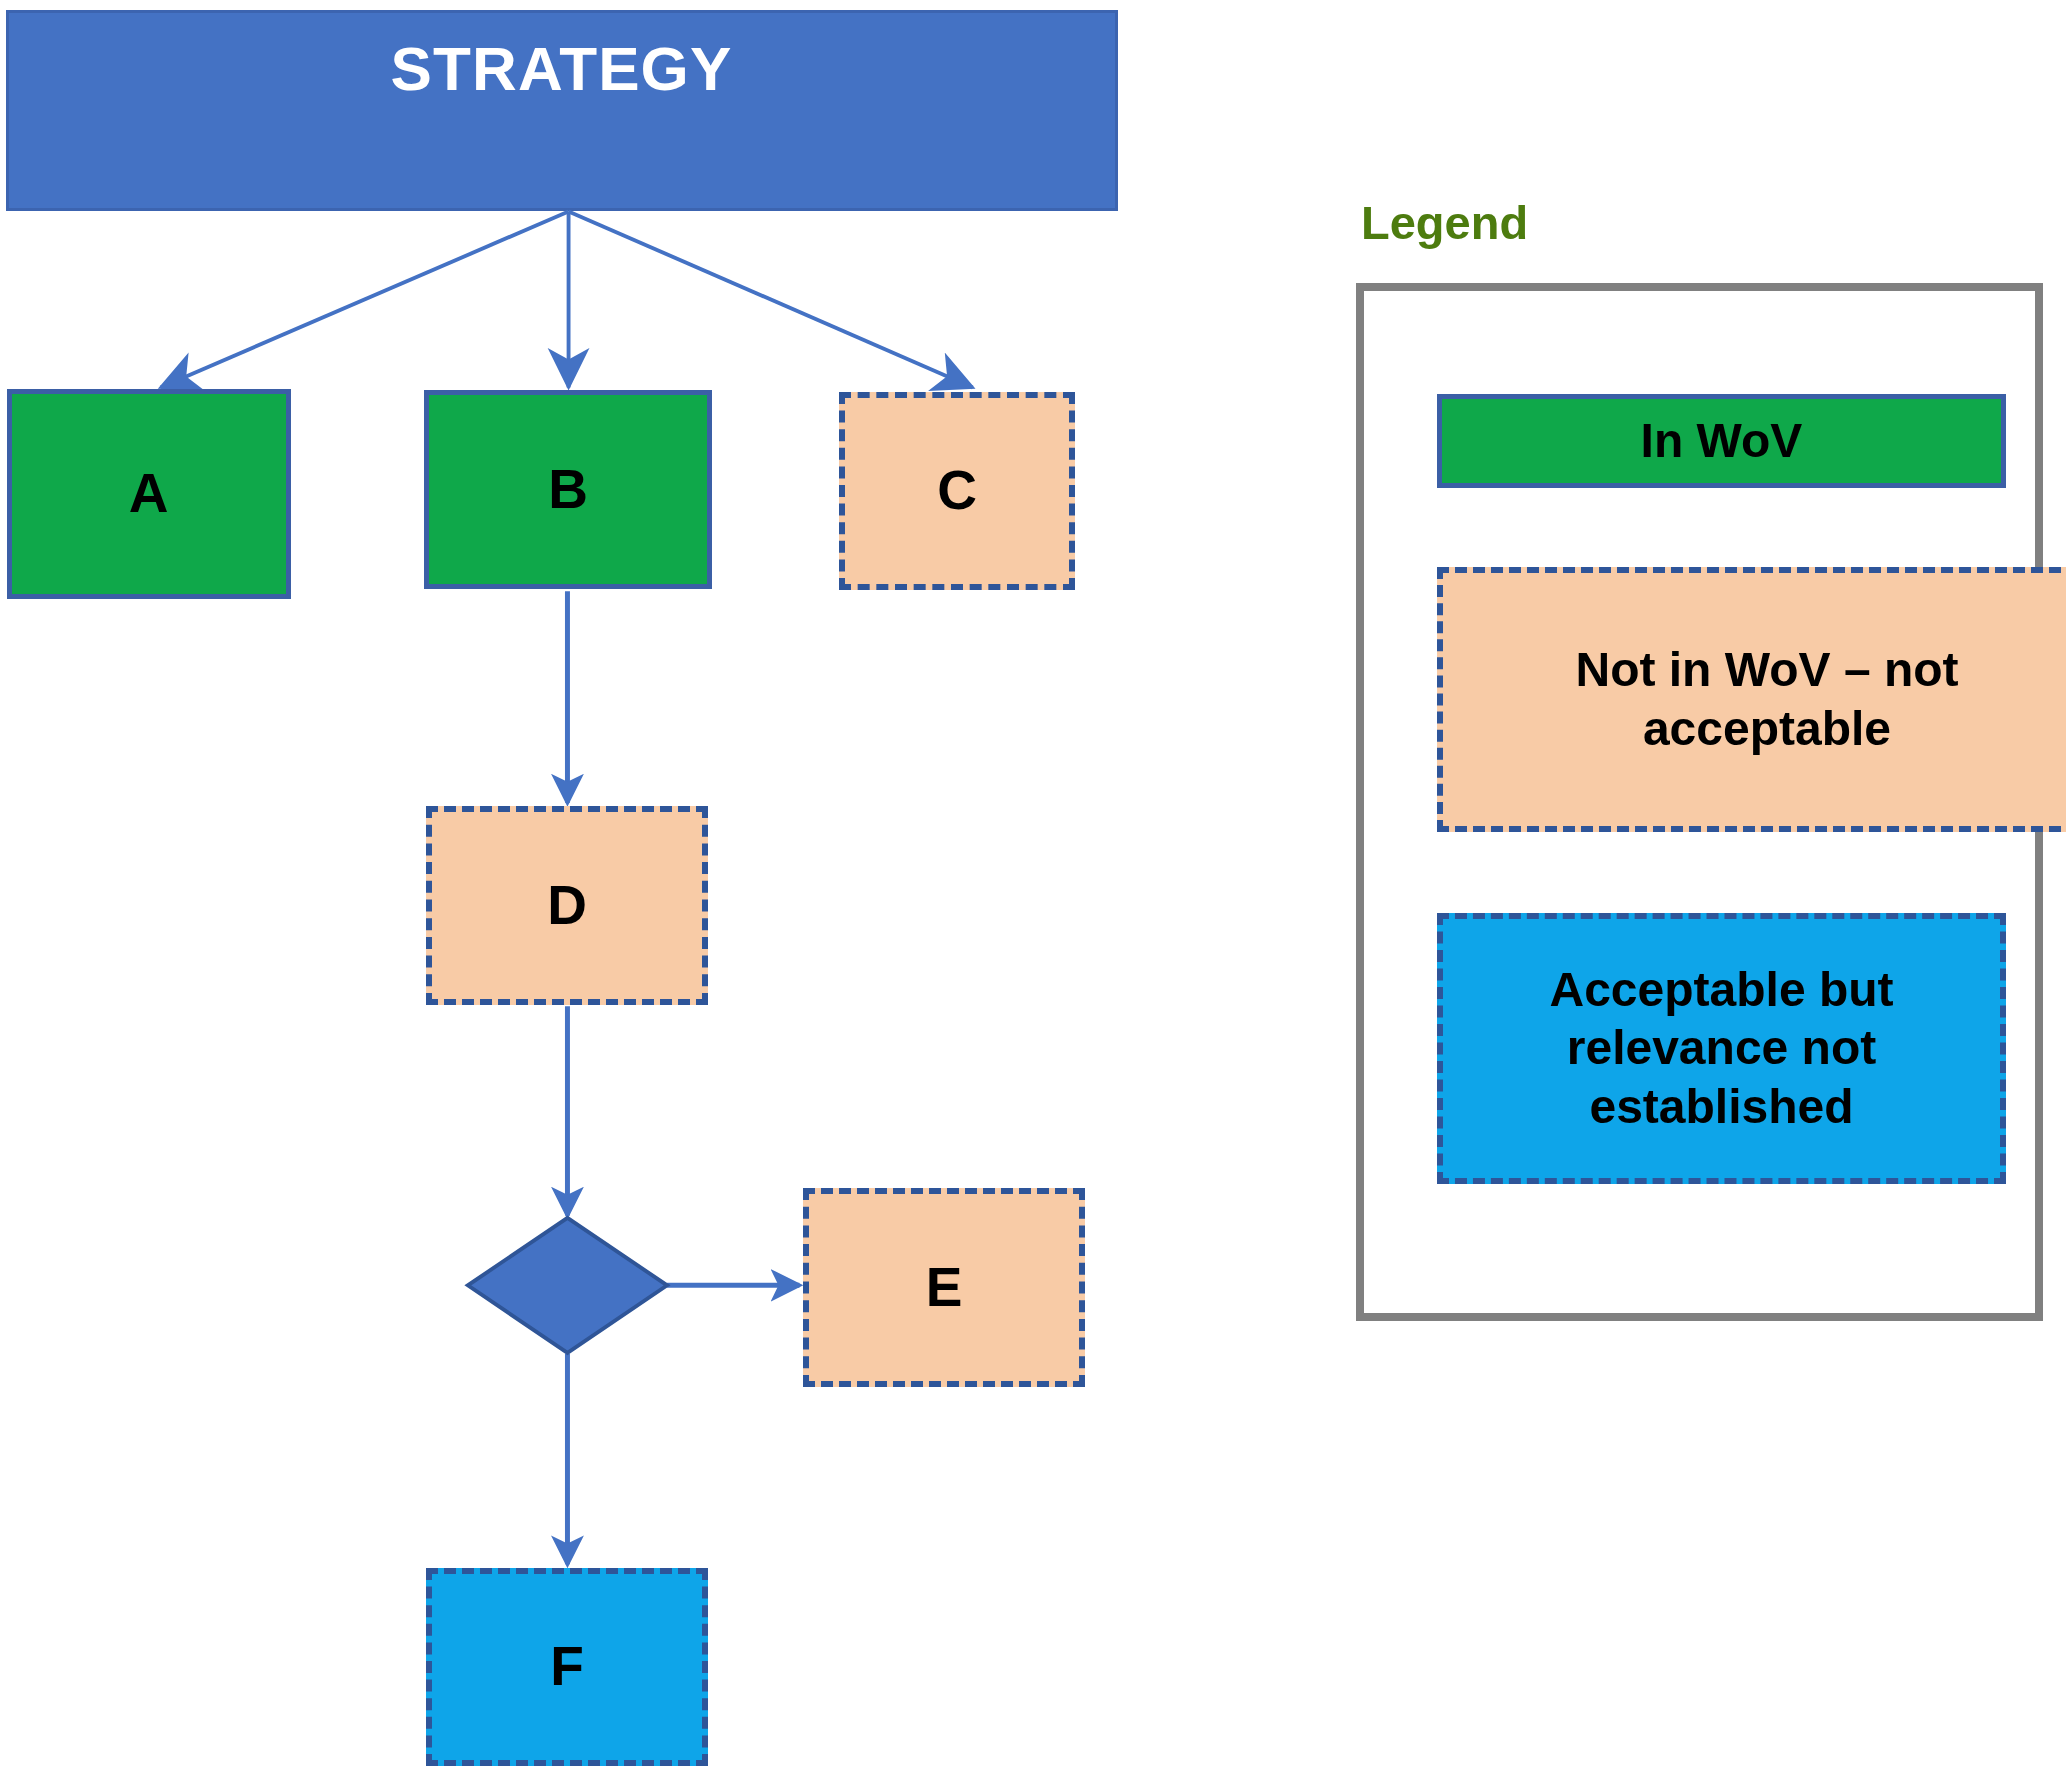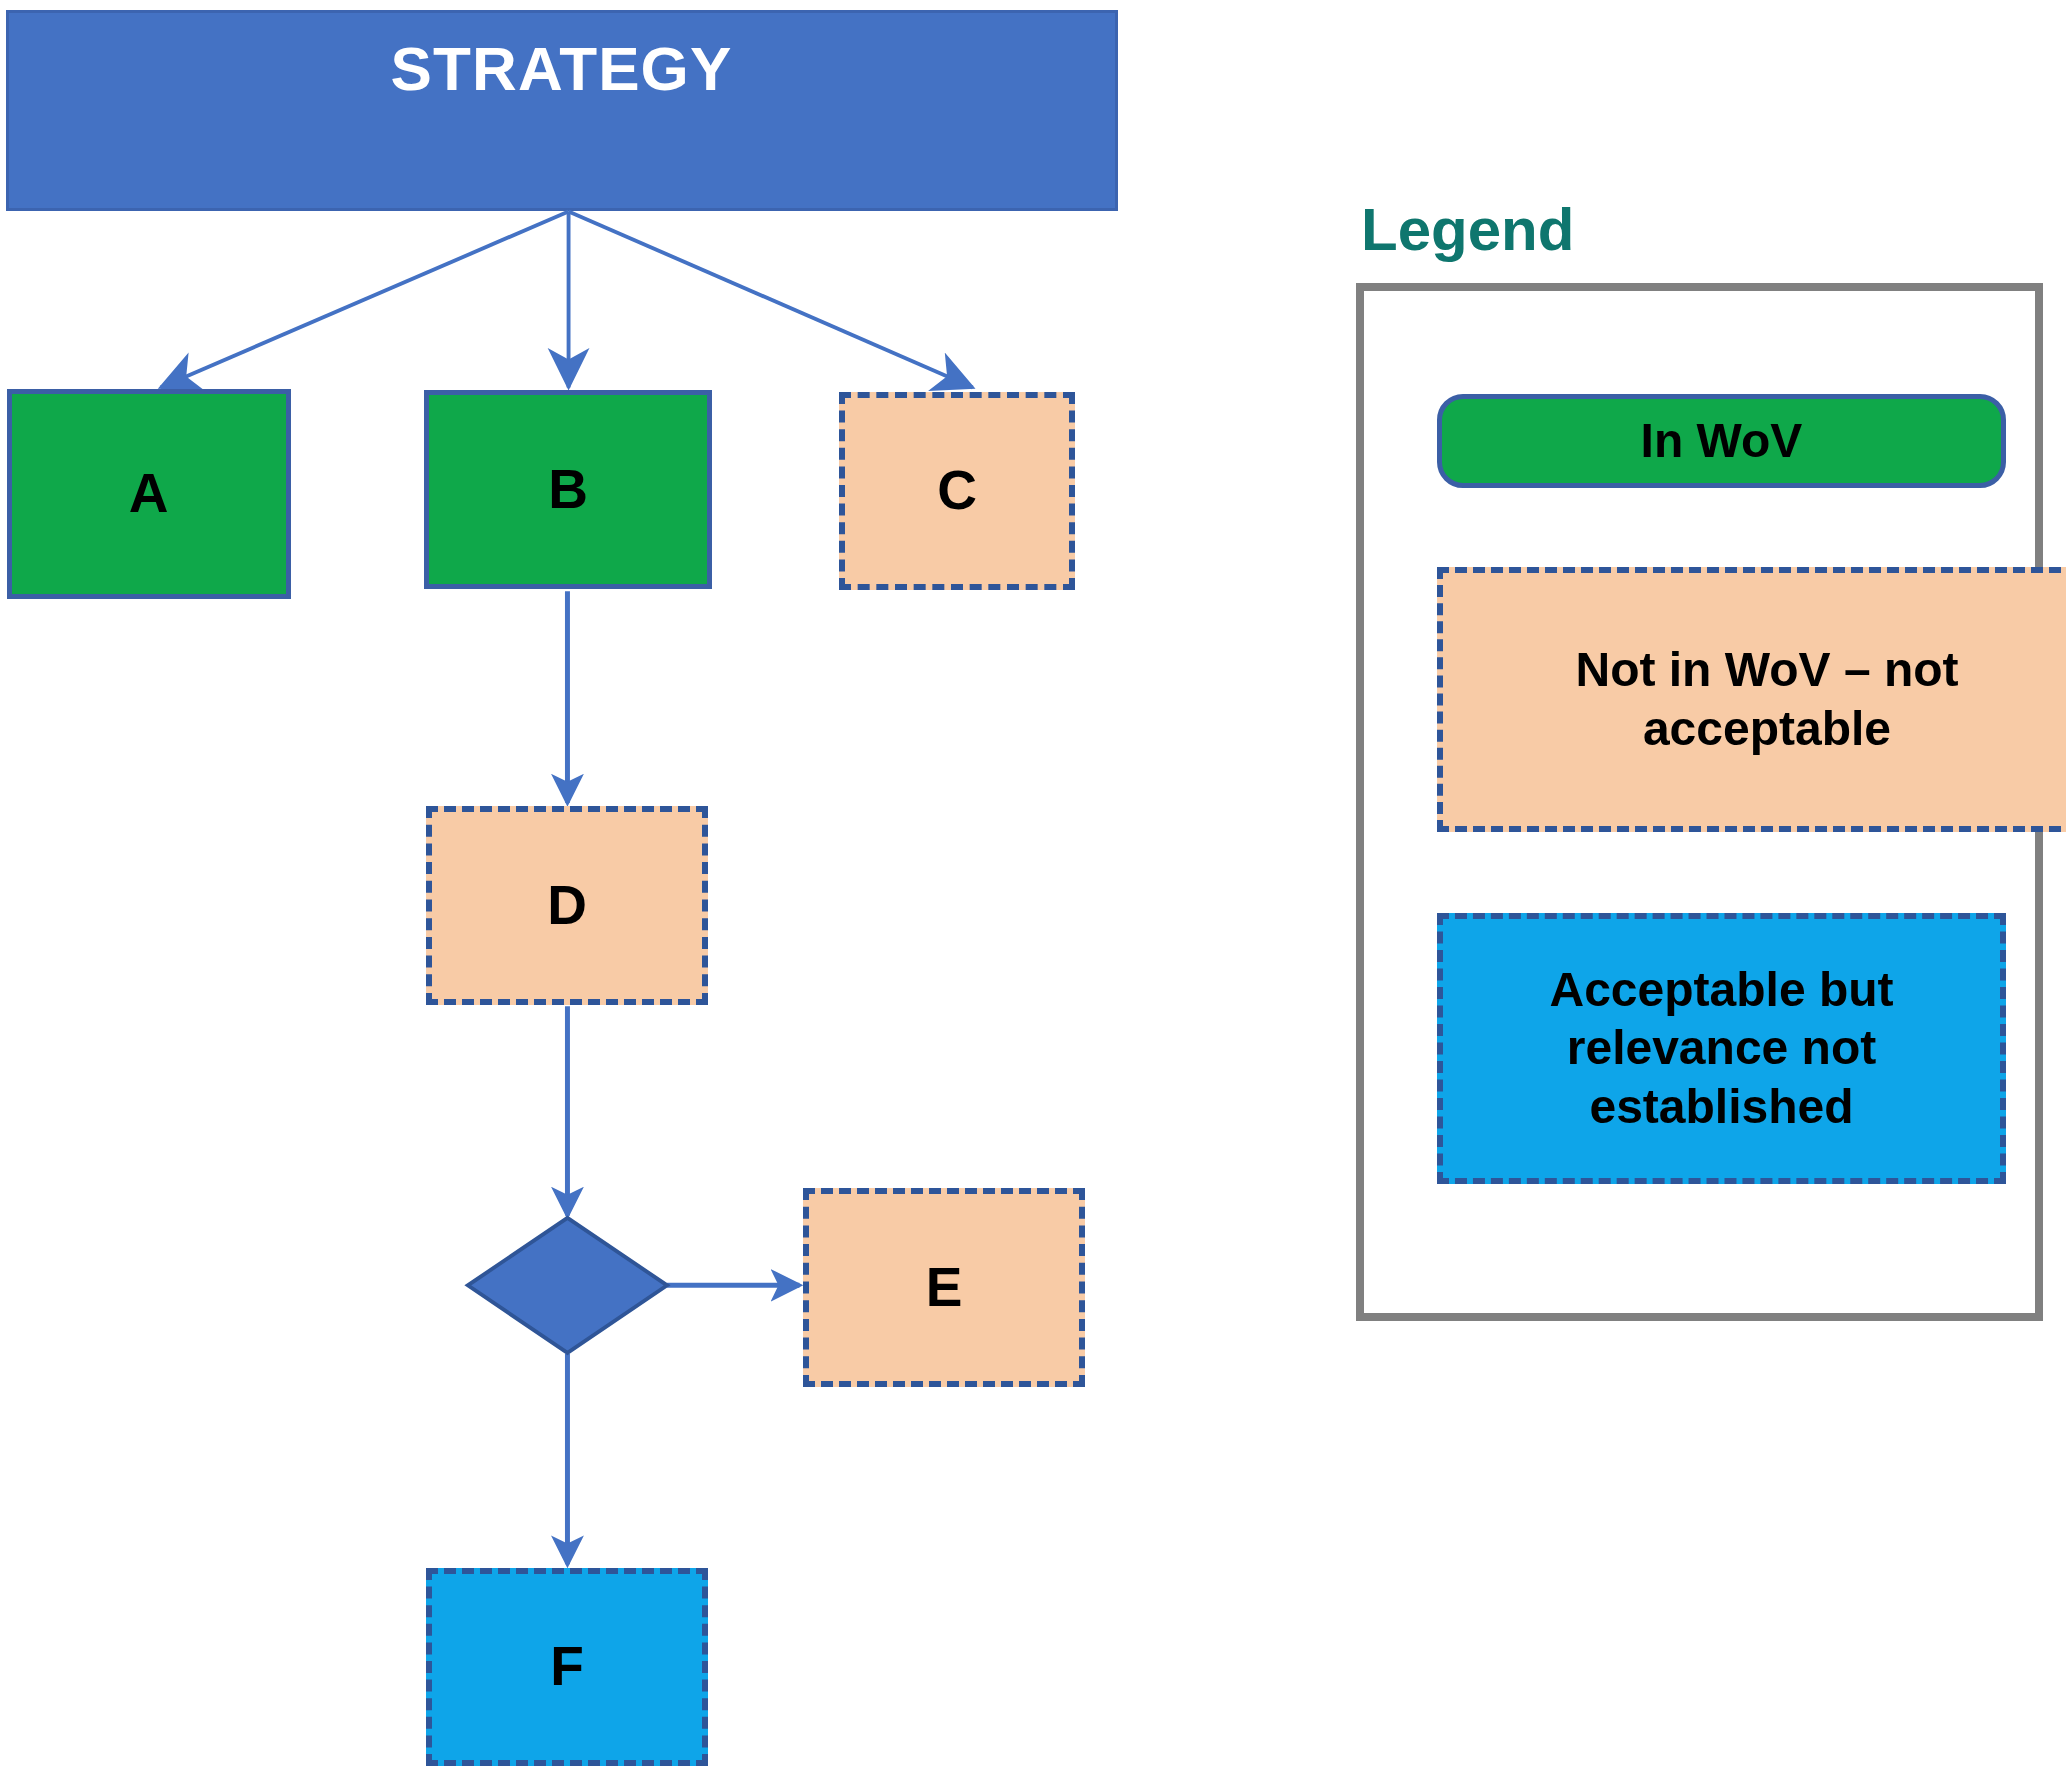--- a/index.html
+++ b/index.html
@@ -60,23 +60,23 @@
     width: 2066px;
     height: 1783px;
     pointer-events: none;
   }
 
   
   #legend-title {
     position: absolute;
     left: 1361px;
     top: 195px;
-    font-size: 60px;
+    font-size: 47px;
     font-weight: bold;
-    color: #0f766e;
+    color: #4d7c0f;
     letter-spacing: 0px;
   }
   #legend-box {
     position: absolute;
     left: 1356px;
     top: 283px;
     width: 687px;
     height: 1038px;
     box-sizing: border-box;
     border: 8.9px solid #808080;
@@ -88,21 +88,21 @@
     display: flex;
     align-items: center;
     justify-content: center;
     text-align: center;
     color: #000000;
     font-weight: bold;
     font-size: 48px;
     line-height: 1.22;
     padding: 0 10px;
   }
-  #legend-item-0 { left: 1437px; top: 394px;  width: 569px; height: 94px; border-radius: 26px; }
+  #legend-item-0 { left: 1437px; top: 394px;  width: 569px; height: 94px; }
   #legend-item-1 { left: 1437px; top: 567px; width: 660px; height: 265px; }
   #legend-item-2 { left: 1437px; top: 913px; width: 569px; height: 271px; }
 </style>
 </head>
 <body>
 
 <div id="canvas">
 
   <div class="node" id="strategy-box">
     <span>STRATEGY</span>

